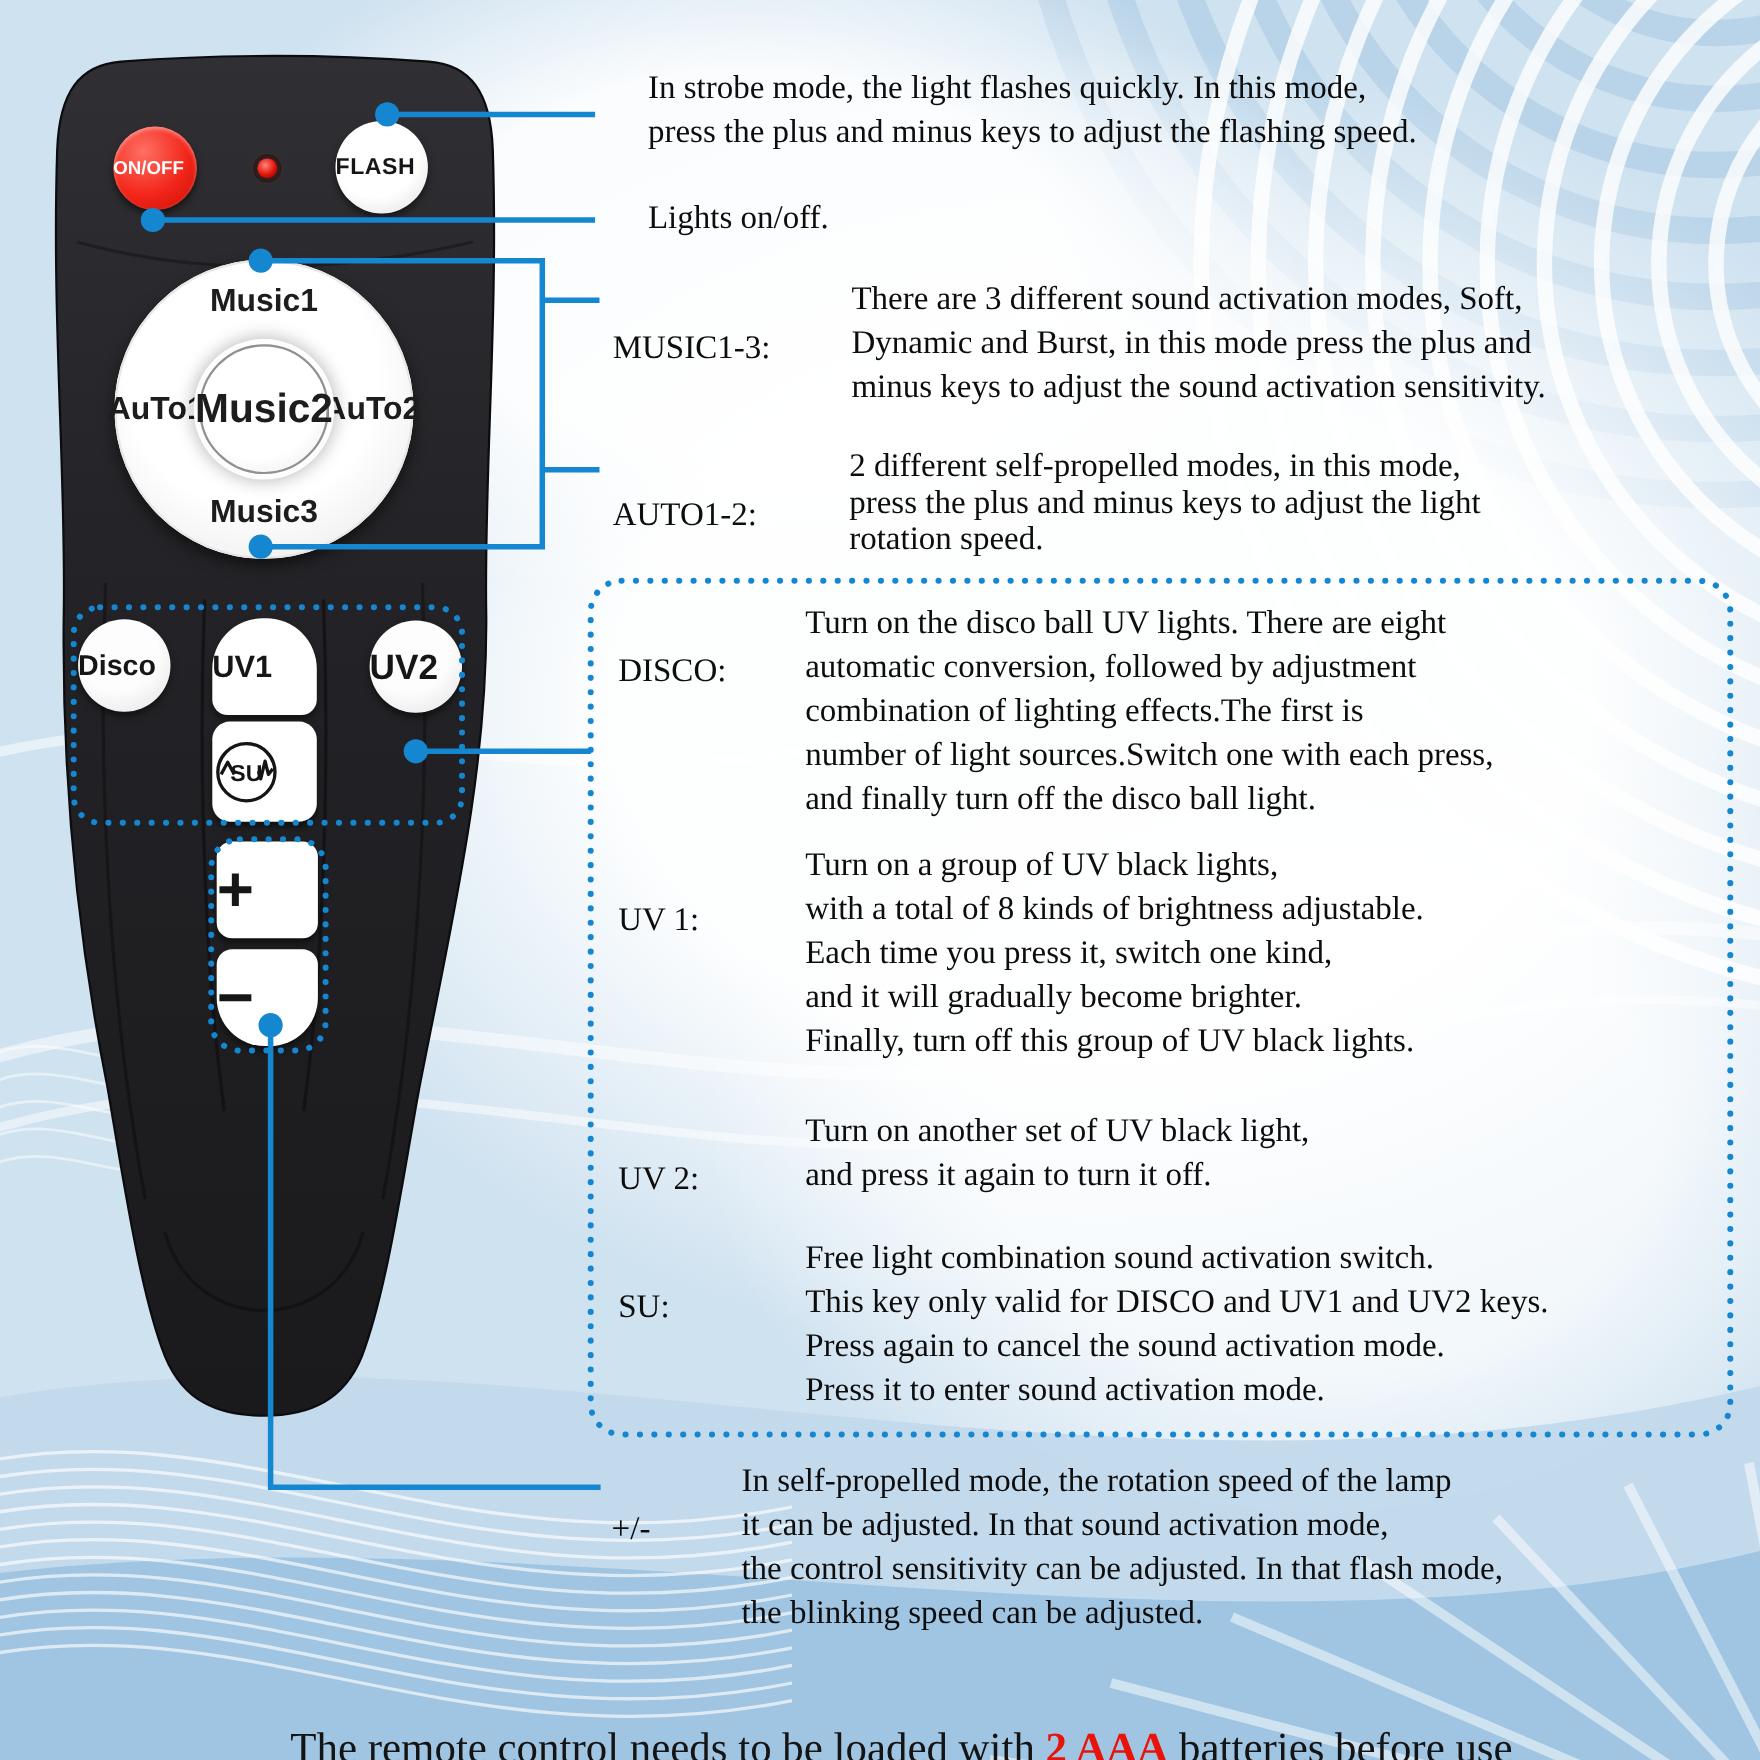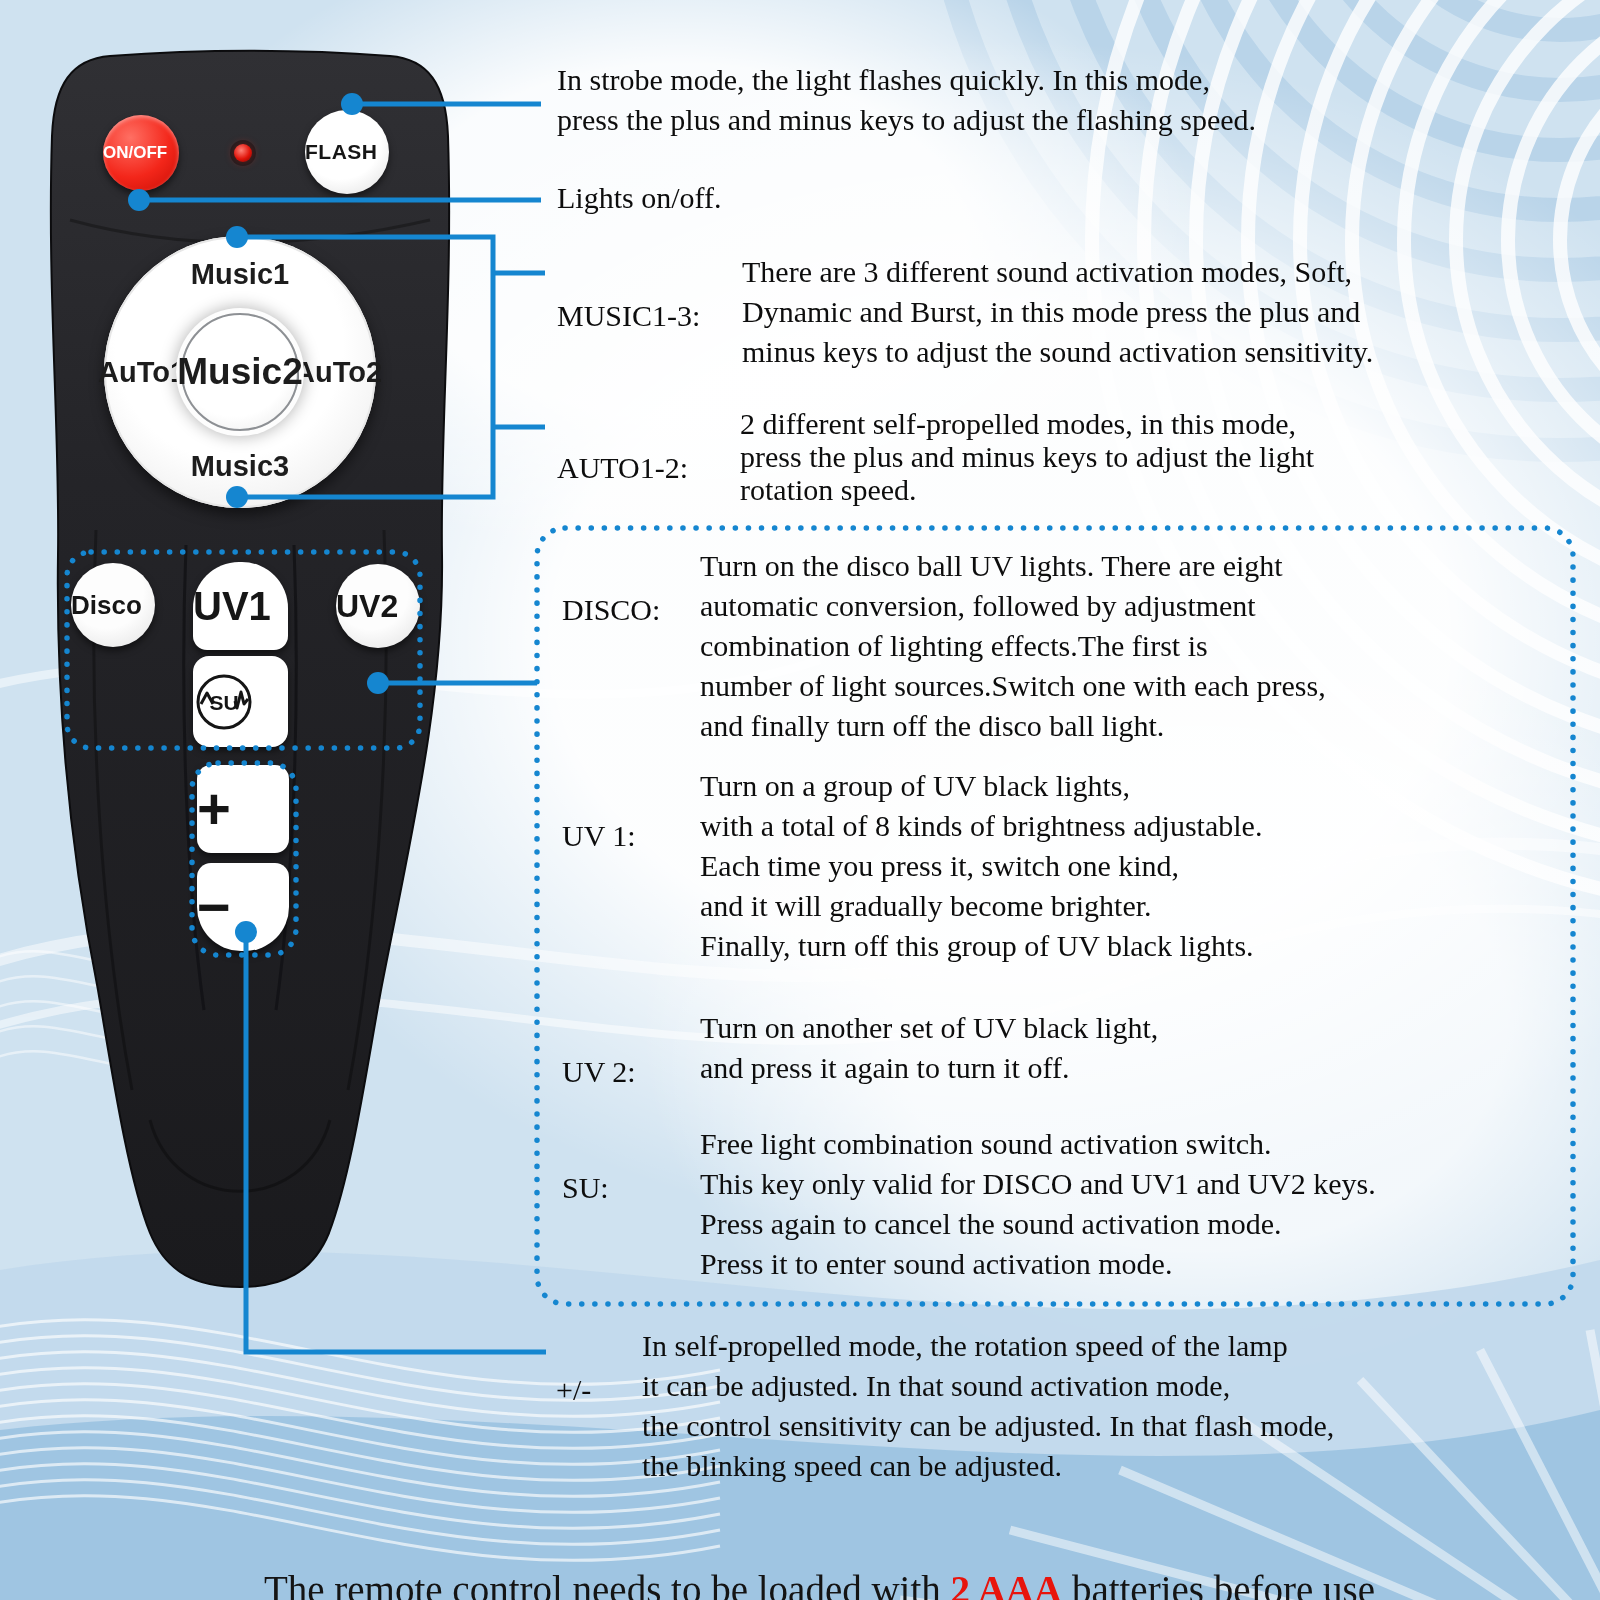--- a/index.html
+++ b/index.html
@@ -33,33 +33,33 @@
        font-family:"Liberation Sans",sans-serif;font-weight:bold;font-size:37px;color:#1d1d1d;
        background:radial-gradient(circle at 45% 40%,#ffffff 60%,#f0f0f0 85%,#e2e2e2);
        border:2px solid #8d9094;
        box-shadow:0 0 0 5px #fdfdfd, 0 0 16px 6px rgba(0,0,0,.28);}
   .disco{left:71px;top:563px;width:84px;height:84px;font-size:26px;
          background:radial-gradient(circle at 42% 34%,#fdfdfd 50%,#ededed 78%,#d9d9d9);
          box-shadow:0 4px 7px rgba(0,0,0,.5);}
   .uv2{left:336px;top:564px;width:84px;height:84px;font-size:32px;
        background:radial-gradient(circle at 42% 34%,#fdfdfd 50%,#ededed 78%,#d9d9d9);
        box-shadow:0 4px 7px rgba(0,0,0,.5);}
-  .uv1{left:193px;top:562px;width:95px;height:88px;font-size:40px;
+  .uv1{left:193px;top:562px;width:95px;height:88px;font-size:28px;
        border-radius:46px 46px 14px 14px;background:#fff;
        box-shadow:0 4px 7px rgba(0,0,0,.5);}
   .su{left:193px;top:656px;width:95px;height:91px;border-radius:16px;background:#fff;
       box-shadow:0 4px 7px rgba(0,0,0,.5);}
   .plus{left:197px;top:765px;width:92px;height:88px;border-radius:14px;background:#fff;
         font-size:58px;line-height:0;box-shadow:0 4px 7px rgba(0,0,0,.5);}
   .minus{left:197px;top:863px;width:92px;height:88px;border-radius:14px 14px 44px 44px;background:#fff;
         font-size:58px;line-height:0;box-shadow:0 4px 7px rgba(0,0,0,.5);}
 
   
   .sec{position:absolute;font-size:30px;line-height:40px;white-space:nowrap;}
-  .sec .ln{display:block;}
+  .sec .ln{display:block;margin-left:32px;}
   .sec.tight{line-height:33px;}
   .lab{position:absolute;font-size:30px;line-height:40px;white-space:nowrap;margin-top:44px;}
   .footer{position:absolute;left:0;top:1522px;width:1600px;text-align:center;
           font-size:39px;color:#141414;white-space:pre-wrap;}
   .footer .red{color:#e8140c;font-weight:bold;}
 </style>
 </head>
 <body>
 
 <div class="stage">

